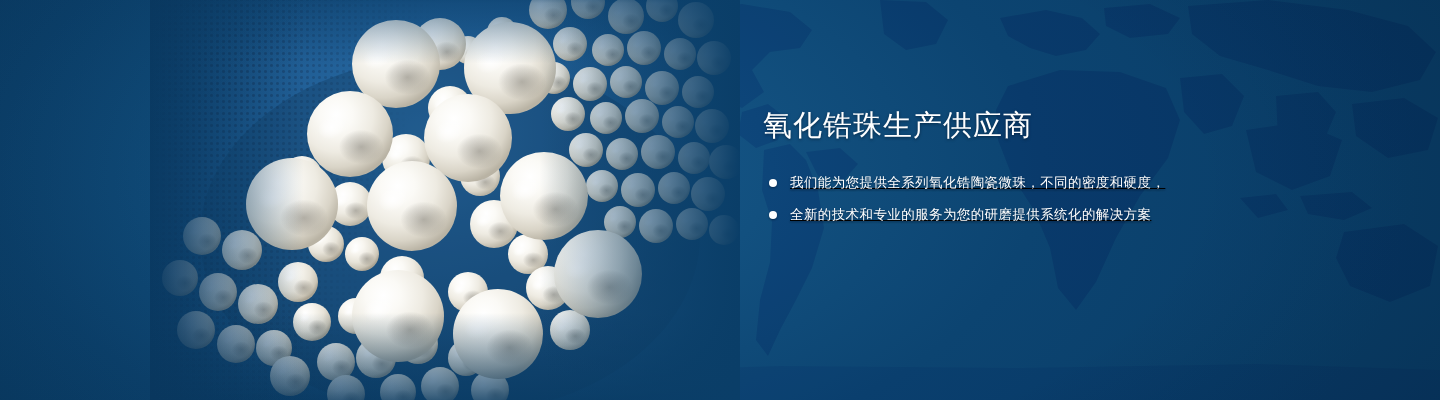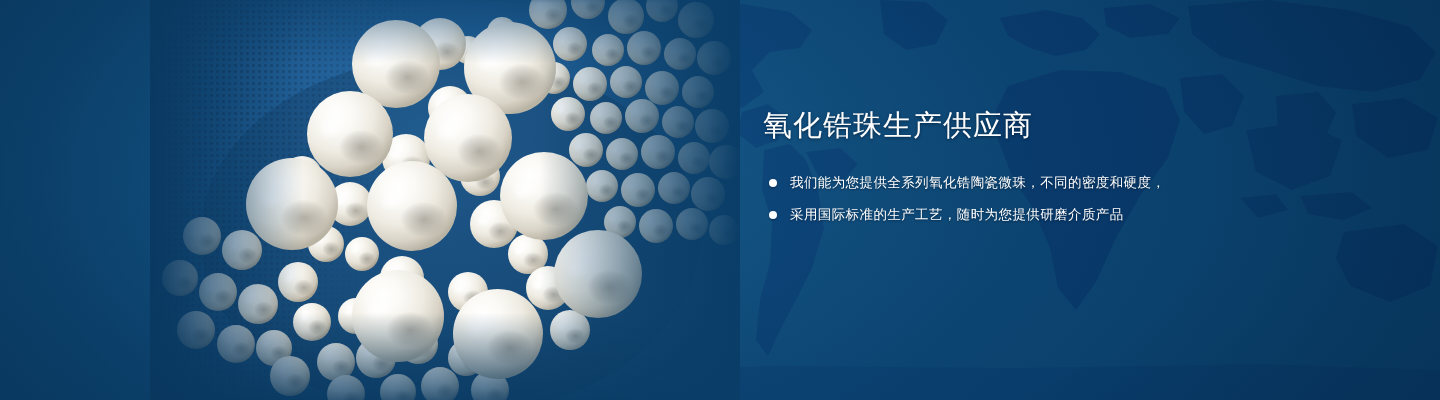--- a/index.html
+++ b/index.html
@@ -60,21 +60,21 @@
   
   .copy{
     position:absolute;left:763px;top:108px;width:470px;
   }
   .headline{
     color:#ffffff;font-size:29px;line-height:34px;letter-spacing:1px;
     font-weight:400;margin:0 0 30px 0;
     text-shadow:0 1px 3px rgba(0,14,30,.55);
     white-space:nowrap;
   }
-  .bullets{list-style:none;margin:0;padding:0;}
+  .bullets{list-style:none;margin:0;padding:0;text-decoration:underline;}
   .bullet{
     position:relative;padding-left:27px;margin-bottom:10px;
     color:#ffffff;font-size:13.5px;line-height:22px;letter-spacing:.4px;
     text-shadow:0 1px 2px rgba(0,14,30,.5);
   }
   .bullet:last-child{margin-bottom:0;}
   .dot{
     position:absolute;left:6px;top:7px;width:8px;height:8px;
     border-radius:50%;background:#ffffff;
     box-shadow:0 1px 2px rgba(0,12,26,.45);
@@ -273,22 +273,22 @@
 
     <h1 class="headline">氧化锆珠生产供应商</h1>
 
     <ul class="bullets">
 
       <li class="bullet">
         <span class="dot"></span>
         <span class="bline">我们能为您提供全系列氧化锆陶瓷微珠，不同的密度和硬度，</span>
       </li>
 
-
       <li class="bullet">
         <span class="dot"></span>
-        <span class="bline">采用国际标准的生产工艺，随时为您提供研磨介质产品</span>
+        <span class="bline">全新的技术和专业的服务为您的研磨提供系统化的解决方案</span>
       </li>
+
 
     </ul>
   </div>
 
 </div>
 
 </body></html>

